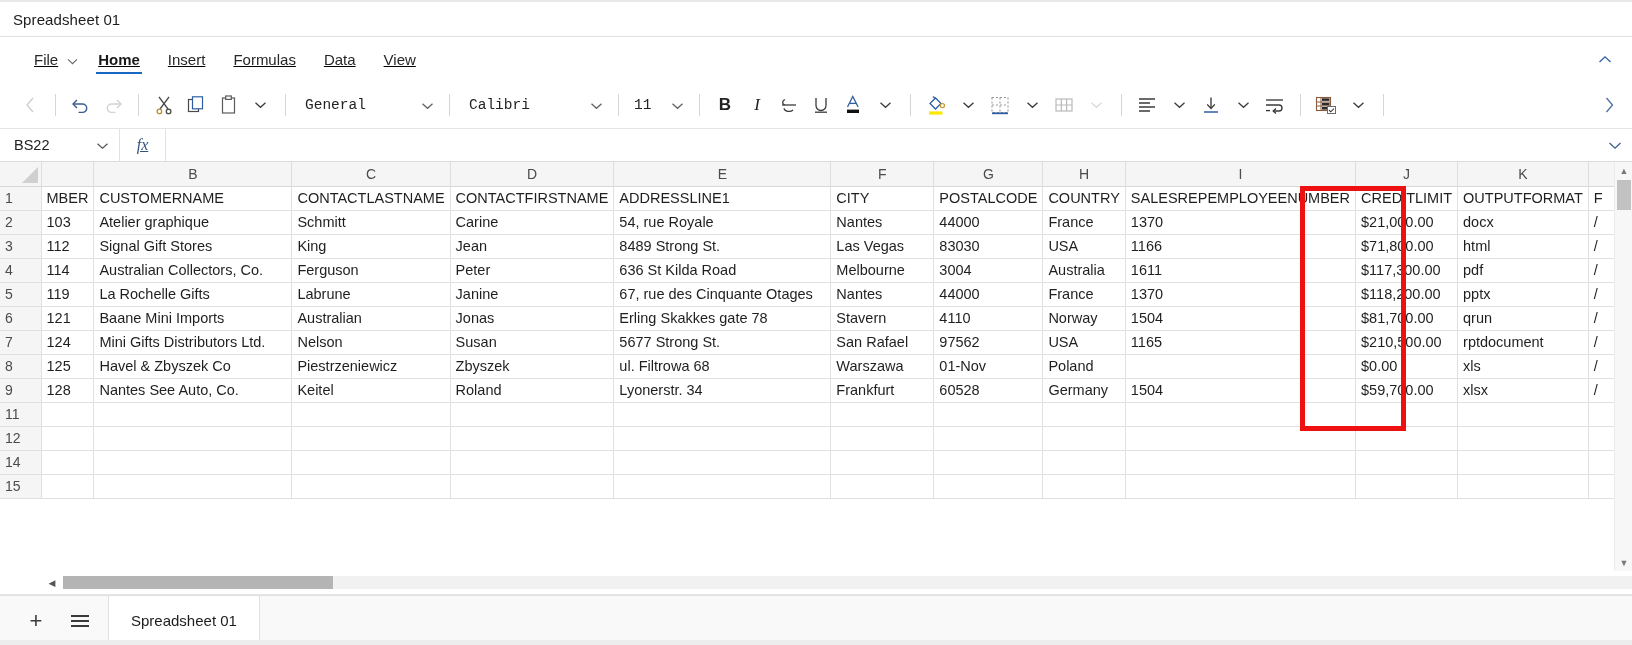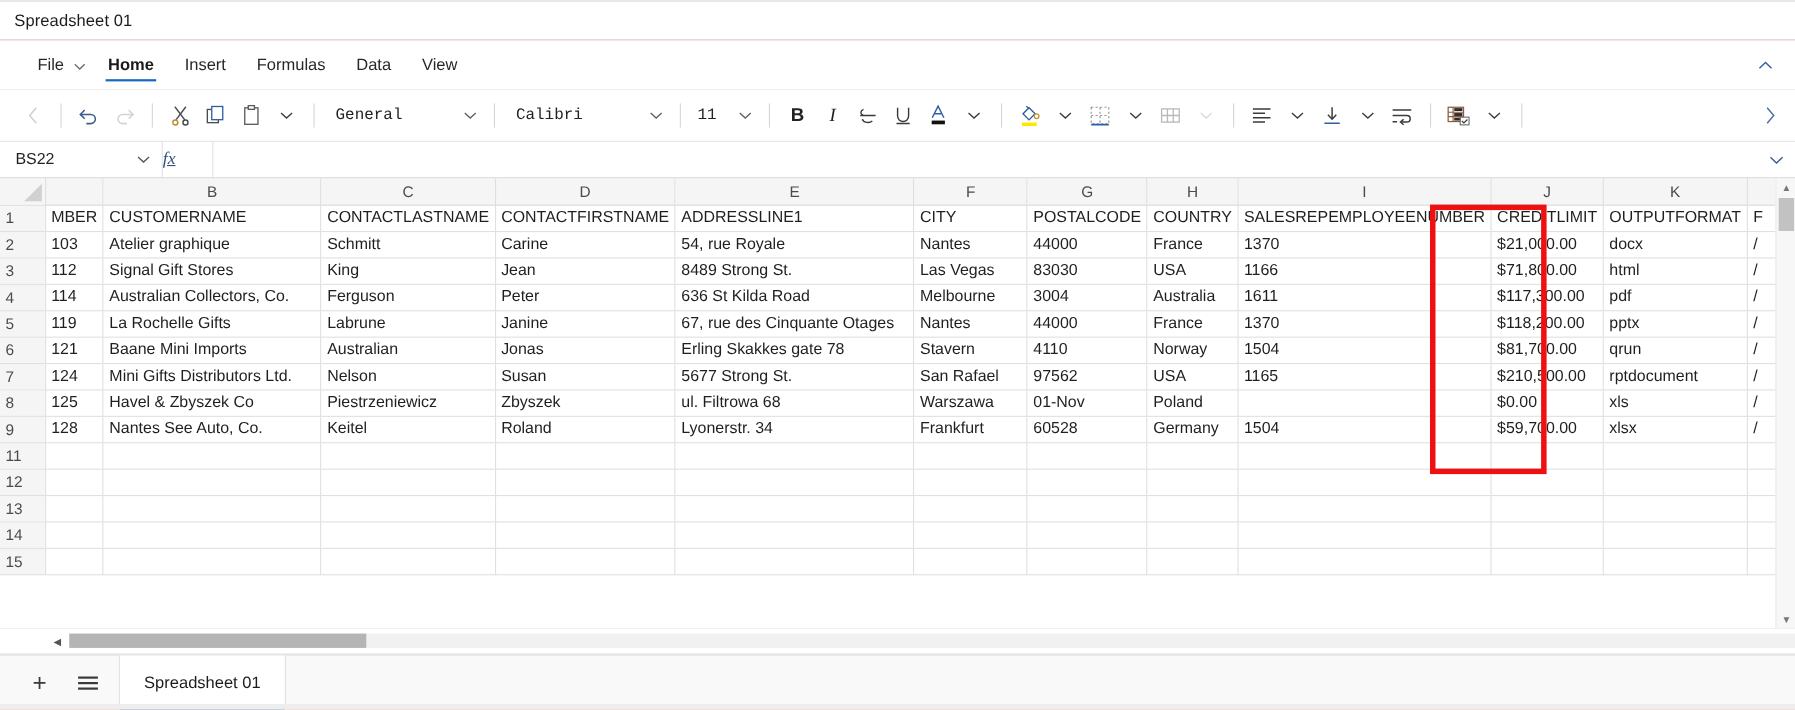--- a/index.html
+++ b/index.html
@@ -42,20 +42,21 @@
     align-items: stretch;
     border-top: 1px solid #e1e1e1;
     background: #ffffff;
     position: relative;
   }
   .ribbon-tabs {
     display: flex;
     align-items: center;
     padding-left: 20px;
     gap: 0px;
+    text-decoration: underline;
   }
   .rtab {
     position: relative;
     height: 44px;
     display: flex;
     align-items: center;
     padding: 0 14px;
     font-size: 15px;
     color: #272727;
     cursor: default;
@@ -132,33 +133,33 @@
   
   .formulabar {
     flex: 0 0 33px;
     display: flex;
     align-items: stretch;
     background: #ffffff;
     border-bottom: 1px solid #dcdcdc;
     position: relative;
   }
   .namebox {
-    width: 148px;
+    width: 120px;
     display: flex;
     align-items: center;
     justify-content: space-between;
     padding: 0 10px 0 14px;
     font-size: 14.5px;
     color: #222;
     border-right: 1px solid #e2e2e2;
     cursor: default;
   }
   .fx-btn {
     width: 46px;
-    display: flex; align-items: center; 
+    display: flex; align-items: center; justify-content: center;
     font-family: "Liberation Serif", serif;
     font-style: italic;
     font-size: 16px;
     color: #32527a;
     border-right: 1px solid #e2e2e2;
     text-decoration: underline;
   }
   .fx-input {
     flex: 1;
     display: flex; align-items: center;
@@ -817,35 +818,20 @@
             <td></td>
             <td></td>
             <td class="num"></td>
             <td></td>
             <td class="num"></td>
             <td class="num"></td>
             <td></td>
             <td></td>
           </tr>
           <tr>
-            <td class="rowhdr">13</td>
-            <td class="num"></td>
-            <td></td>
-            <td></td>
-            <td></td>
-            <td></td>
-            <td></td>
-            <td class="num"></td>
-            <td></td>
-            <td class="num"></td>
-            <td class="num"></td>
-            <td></td>
-            <td></td>
-          </tr>
-          <tr>
             <td class="rowhdr">14</td>
             <td class="num"></td>
             <td></td>
             <td></td>
             <td></td>
             <td></td>
             <td></td>
             <td class="num"></td>
             <td></td>
             <td class="num"></td>

